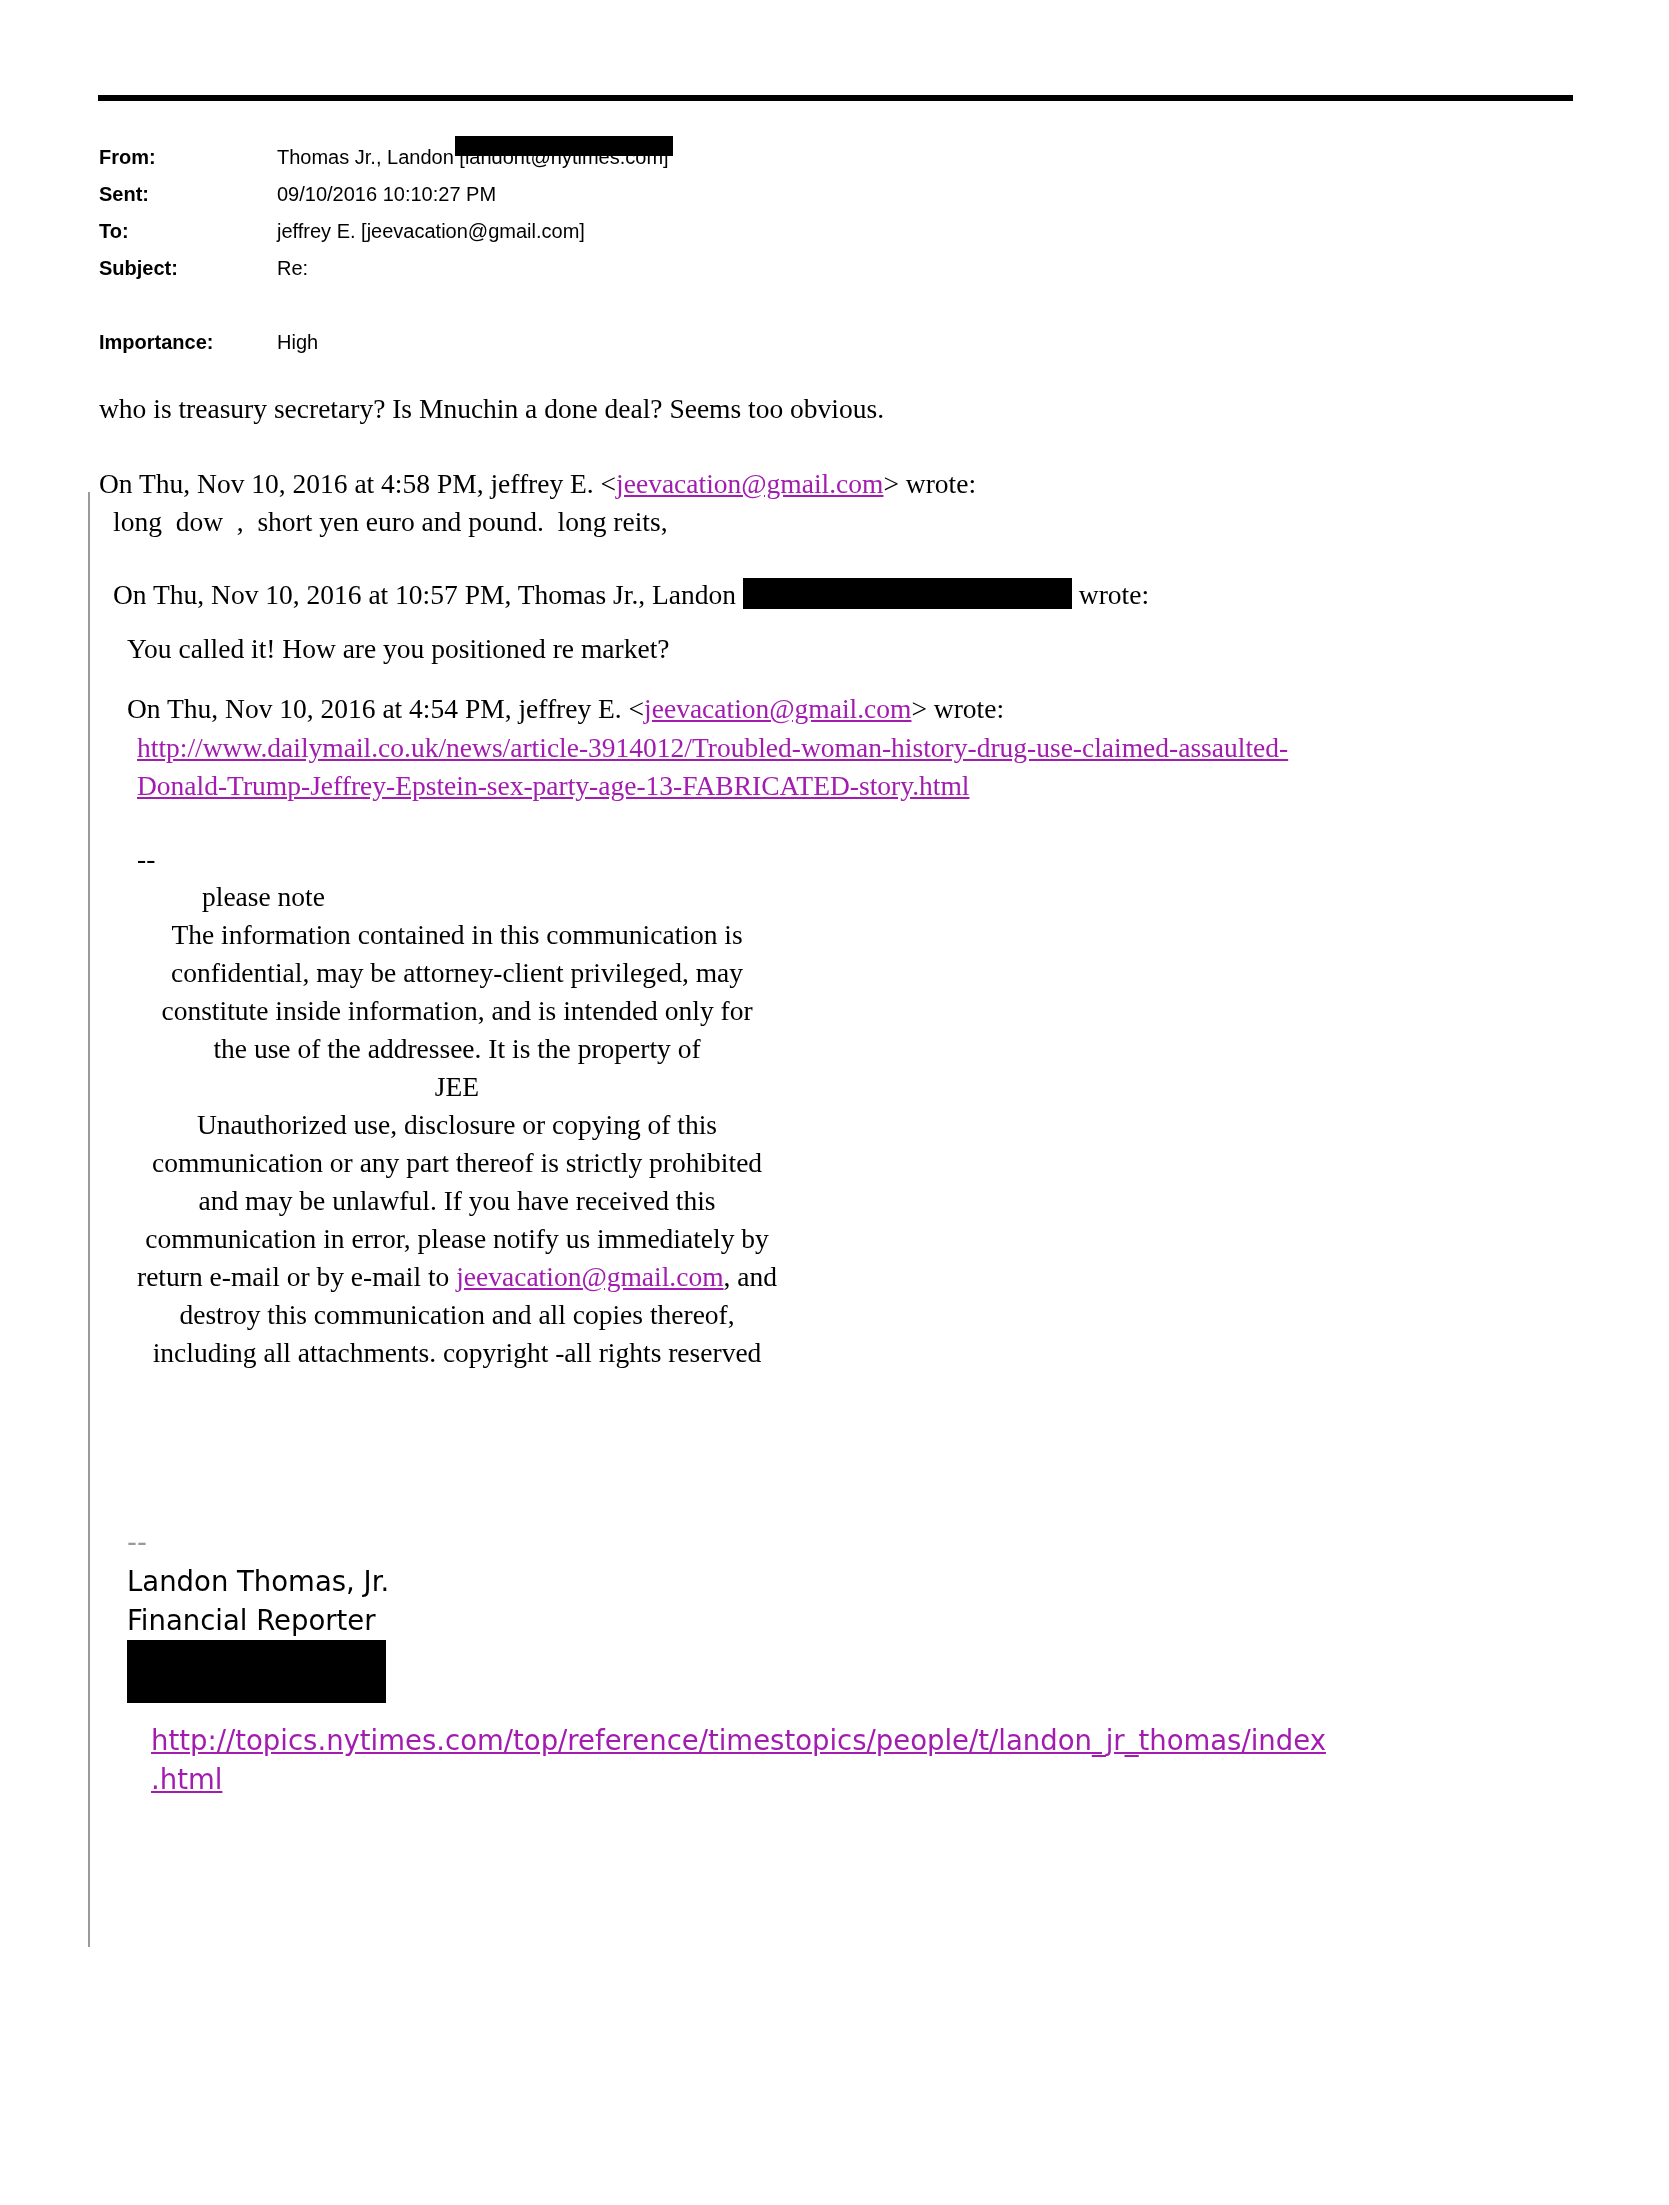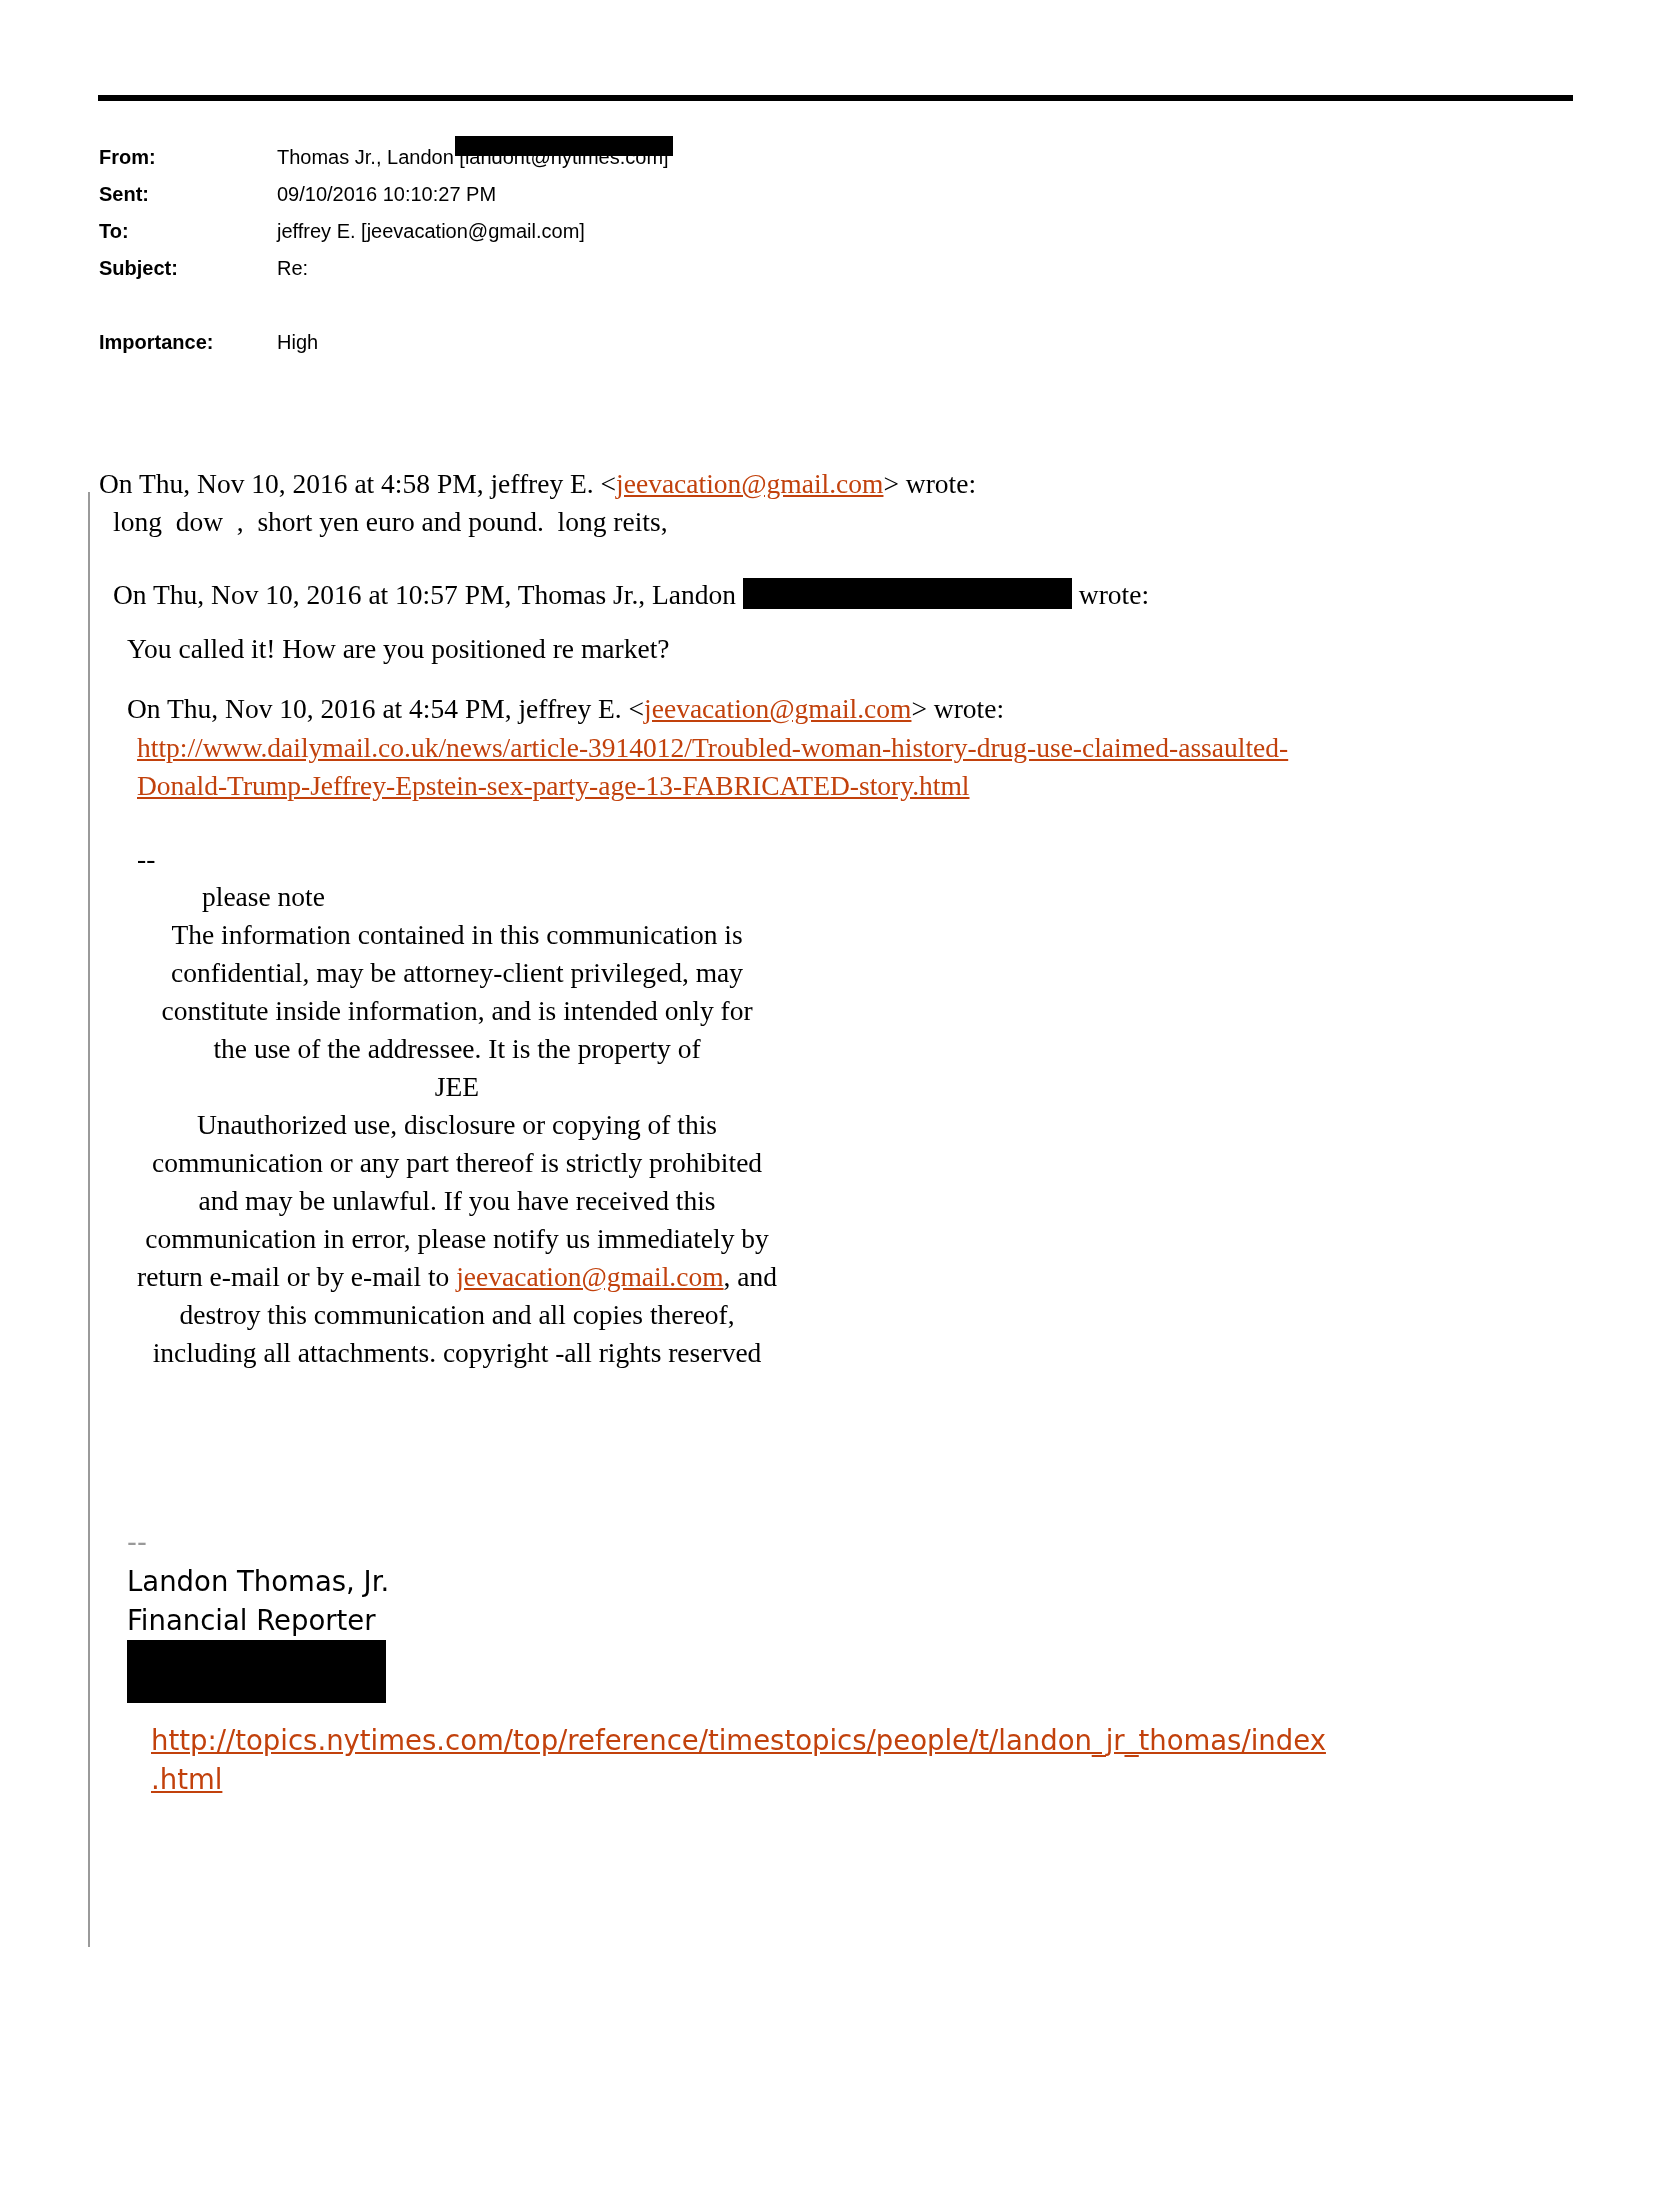--- a/index.html
+++ b/index.html
@@ -29,21 +29,21 @@
   .hdr-row { display: flex; }
   .hdr-label { width: 178px; font-weight: bold; flex: 0 0 178px; }
   .spacer-row { height: 37px; }
   .body-text {
     font-family: "Liberation Serif", serif;
     font-size: 27.5px;
     line-height: 38px;
   }
   .prewrap { white-space: pre-wrap; }
   a.link, .link {
-    color: #c2410c;
+    color: #a21caf;
     text-decoration: underline;
     cursor: pointer;
   }
   .quote-border {
     left: 88px; top: 492px;
     width: 2px; height: 1597px;
     background: #9a9a9a;
   }
   .redact-bar {
     display: inline-block;
@@ -112,20 +112,21 @@
     </div>
     <div class="spacer-row"></div>
     <div class="hdr-row">
       <span class="hdr-label">Importance:</span>
       <span class="hdr-value">High</span>
     </div>
   </div>
 
   <div class="abs quote-border"></div>
 
+  <div class="abs body-text" style="left:99px; top:390px;">who is treasury secretary? Is Mnuchin a done deal? Seems too obvious.</div>
 
   <div class="abs body-text" style="left:99px; top:465px;"><span>On Thu, Nov 10, 2016 at 4:58 PM, jeffrey E. &lt;</span><a class="link">jeevacation@gmail.com</a><span>&gt; wrote:</span></div>
 
   <div class="abs body-text prewrap" style="left:113px; top:503px;">long  dow  ,  short yen euro and pound.  long reits,</div>
 
   <div class="abs body-text" style="left:113px; top:576px;"><span>On Thu, Nov 10, 2016 at 10:57 PM, Thomas Jr., Landon </span><span class="redact-bar"></span><span> wrote:</span></div>
 
   <div class="abs body-text" style="left:127px; top:630px;text-align:right;">You called it! How are you positioned re market?</div>
 
   <div class="abs body-text" style="left:127px; top:690px;"><span>On Thu, Nov 10, 2016 at 4:54 PM, jeffrey E. &lt;</span><a class="link">jeevacation@gmail.com</a><span>&gt; wrote:</span></div>

